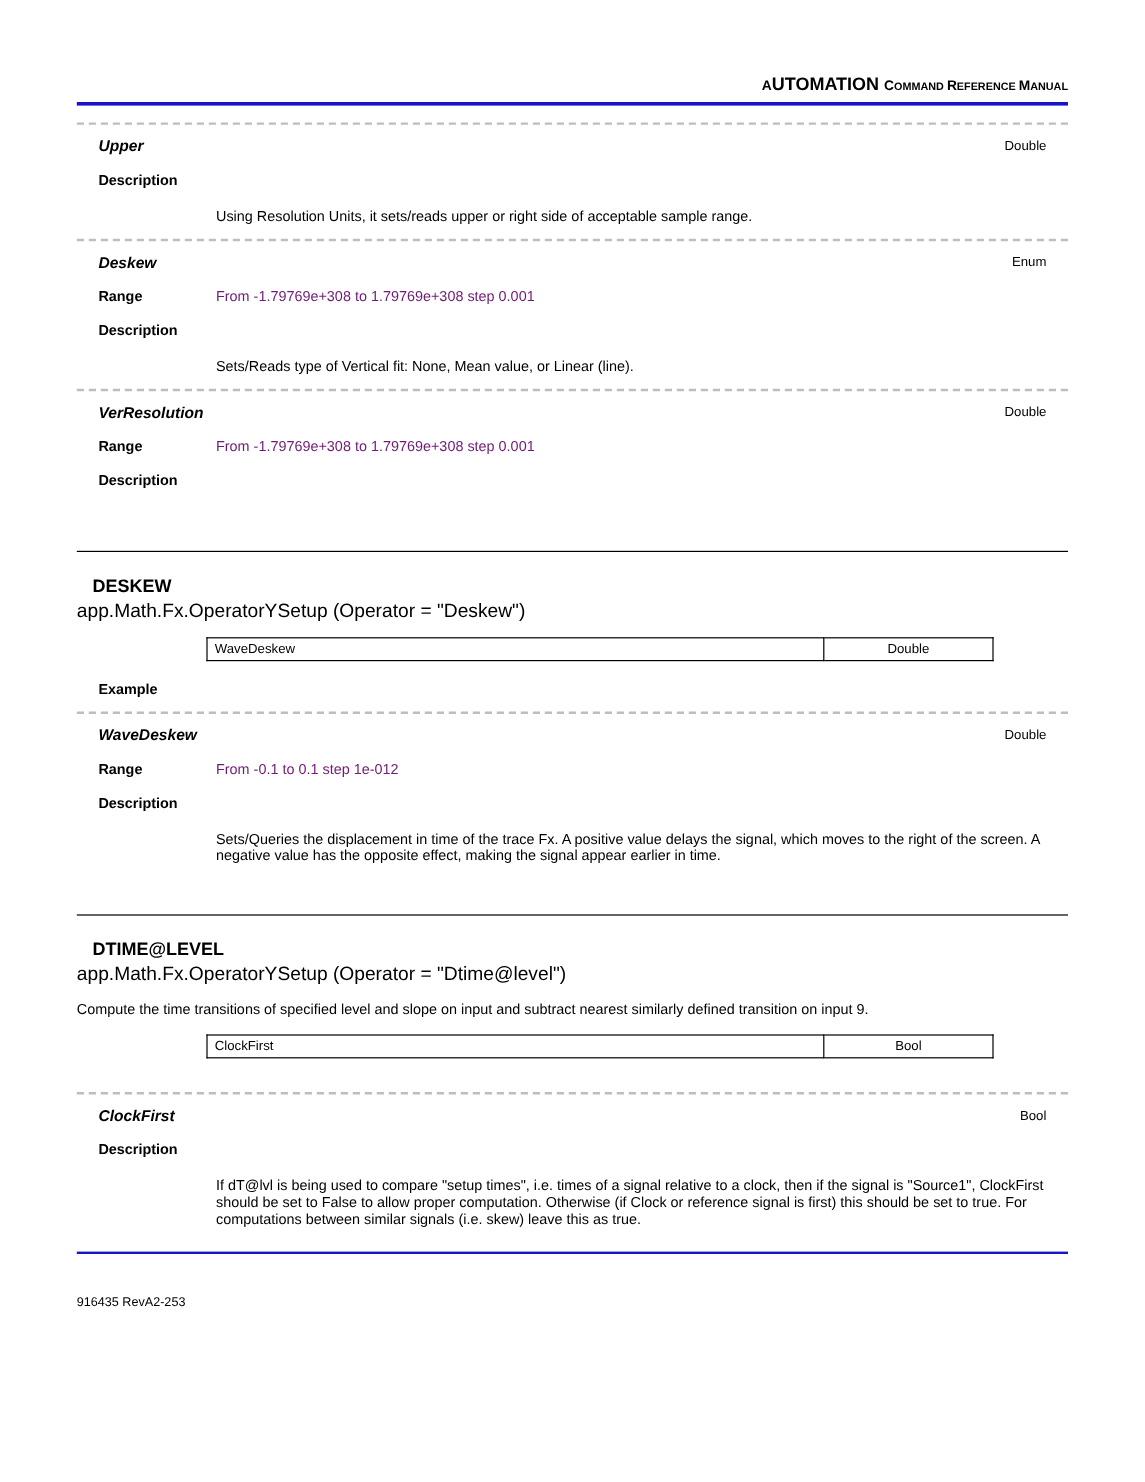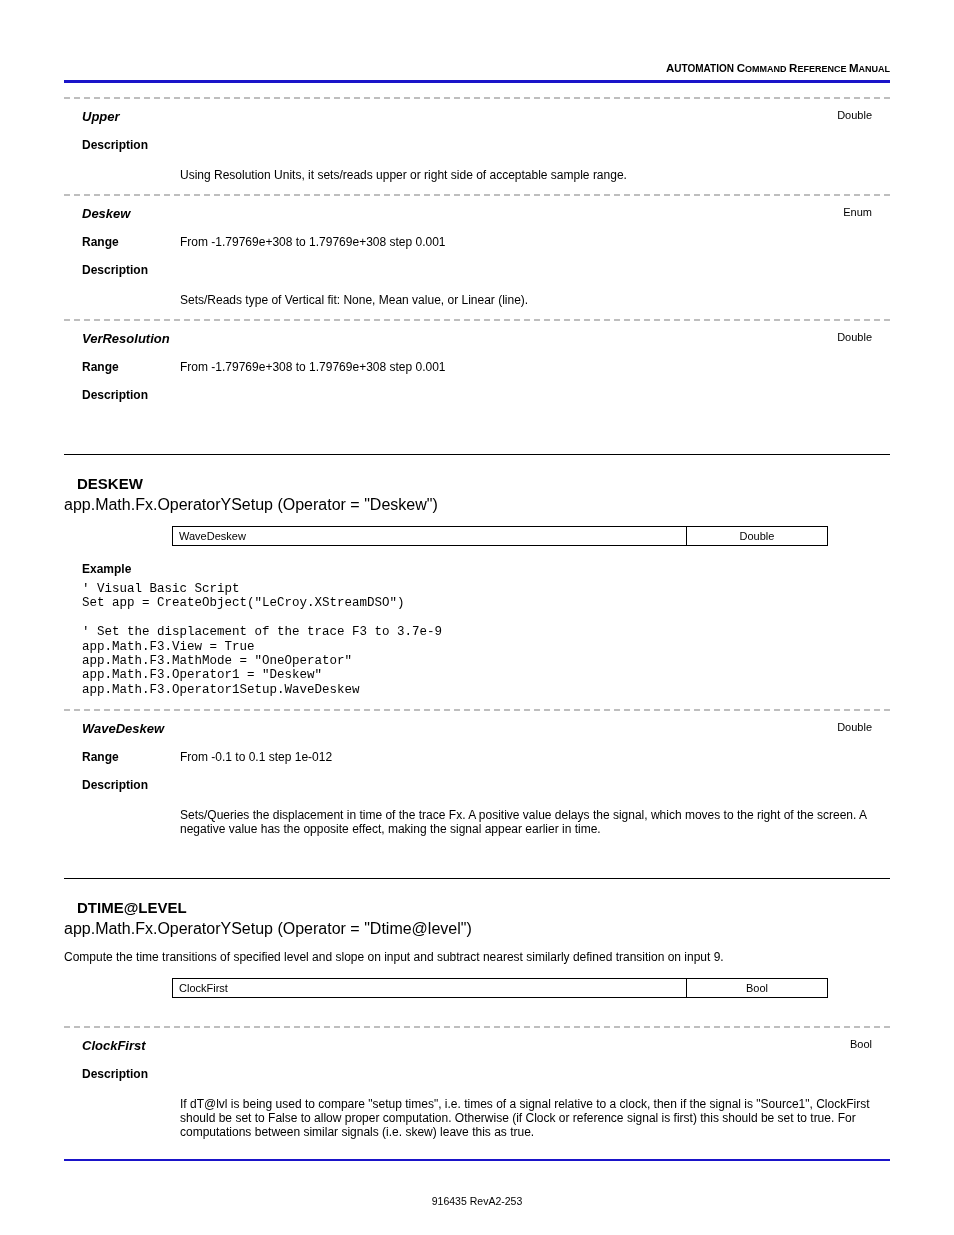--- a/index.html
+++ b/index.html
@@ -30,21 +30,21 @@
   .dash-sep {
     border: none;
     border-top: 2px dashed #bebebe;
     margin: 0;
   }
   .section {
     padding: 10px 18px 12px 18px;
   }
   .h-row {
     display: flex;
-    align-items: flex-start;
+    align-items: center;
     gap: 18px;
   }
   .h-name {
     font-weight: bold;
     font-style: italic;
     font-size: 13px;
     color: #000;
   }
   .h-type {
     font-size: 11px;
@@ -59,21 +59,21 @@
     margin-top: 14px;
   }
   .kv .k {
     width: 98px;
     font-weight: bold;
     font-size: 12px;
   }
   .kv .v {
     flex: 1;
     font-size: 12px;
-    color: #000000;
+    color: #701a75;
   }
   .para {
     font-size: 12px;
     margin-top: 16px;
   }
 
   .big-sep {
     border: none;
     border-top: 1.5px solid #000;
     margin: 14px 0 28px 0;
@@ -114,33 +114,33 @@
   .code {
     font-family: "Courier New", monospace;
     font-size: 12.5px;
     white-space: pre;
     margin-left: 18px;
     line-height: 1.15;
   }
 
   .footer {
     display: flex;
-    justify-content: center;
+    justify-content: flex-start;
     font-size: 10.5px;
     margin-top: 34px;
     color: #000;
   }
 </style>
 </head>
 <body>
 
 <div class="page">
 
   <div class="header-right">
-    <span>A</span><span style="font-size:10px">UTOMATION </span><span>C</span><span style="font-size:9px">OMMAND </span><span>R</span><span style="font-size:9px">EFERENCE </span><span>M</span><span style="font-size:9px">ANUAL</span>
+    <span>A</span><span style="font-size:15px">UTOMATION </span><span>C</span><span style="font-size:9px">OMMAND </span><span>R</span><span style="font-size:9px">EFERENCE </span><span>M</span><span style="font-size:9px">ANUAL</span>
   </div>
   <hr class="blue-rule">
 
   <hr class="dash-sep" style="margin-top:14px">
   <div class="section">
     <div class="h-row">
       <span class="h-name">Upper</span>
       <span class="h-type">Double</span>
     </div>
     <div class="kv">
@@ -187,28 +187,20 @@
   <table class="table">
     <tbody>
         <tr>
       <td>WaveDeskew</td>
       <td class="t-right">Double</td>
     </tr>
   </tbody>
     </table>
 
   <div class="example-label">Example</div>
-  <div class="code">' Visual Basic Script
-Set app = CreateObject("LeCroy.XStreamDSO")
-
-' Set the displacement of the trace F3 to 3.7e-9
-app.Math.F3.View = True
-app.Math.F3.MathMode = "OneOperator"
-app.Math.F3.Operator1 = "Deskew"
-app.Math.F3.Operator1Setup.WaveDeskew</div>
 
   <hr class="dash-sep" style="margin-top:12px">
   <div class="section">
     <div class="h-row">
       <span class="h-name">WaveDeskew</span>
       <span class="h-type">Double</span>
     </div>
     <div class="kv">
       <div class="k">Range</div>
       <div class="v">From -0.1 to 0.1 step 1e-012</div>

